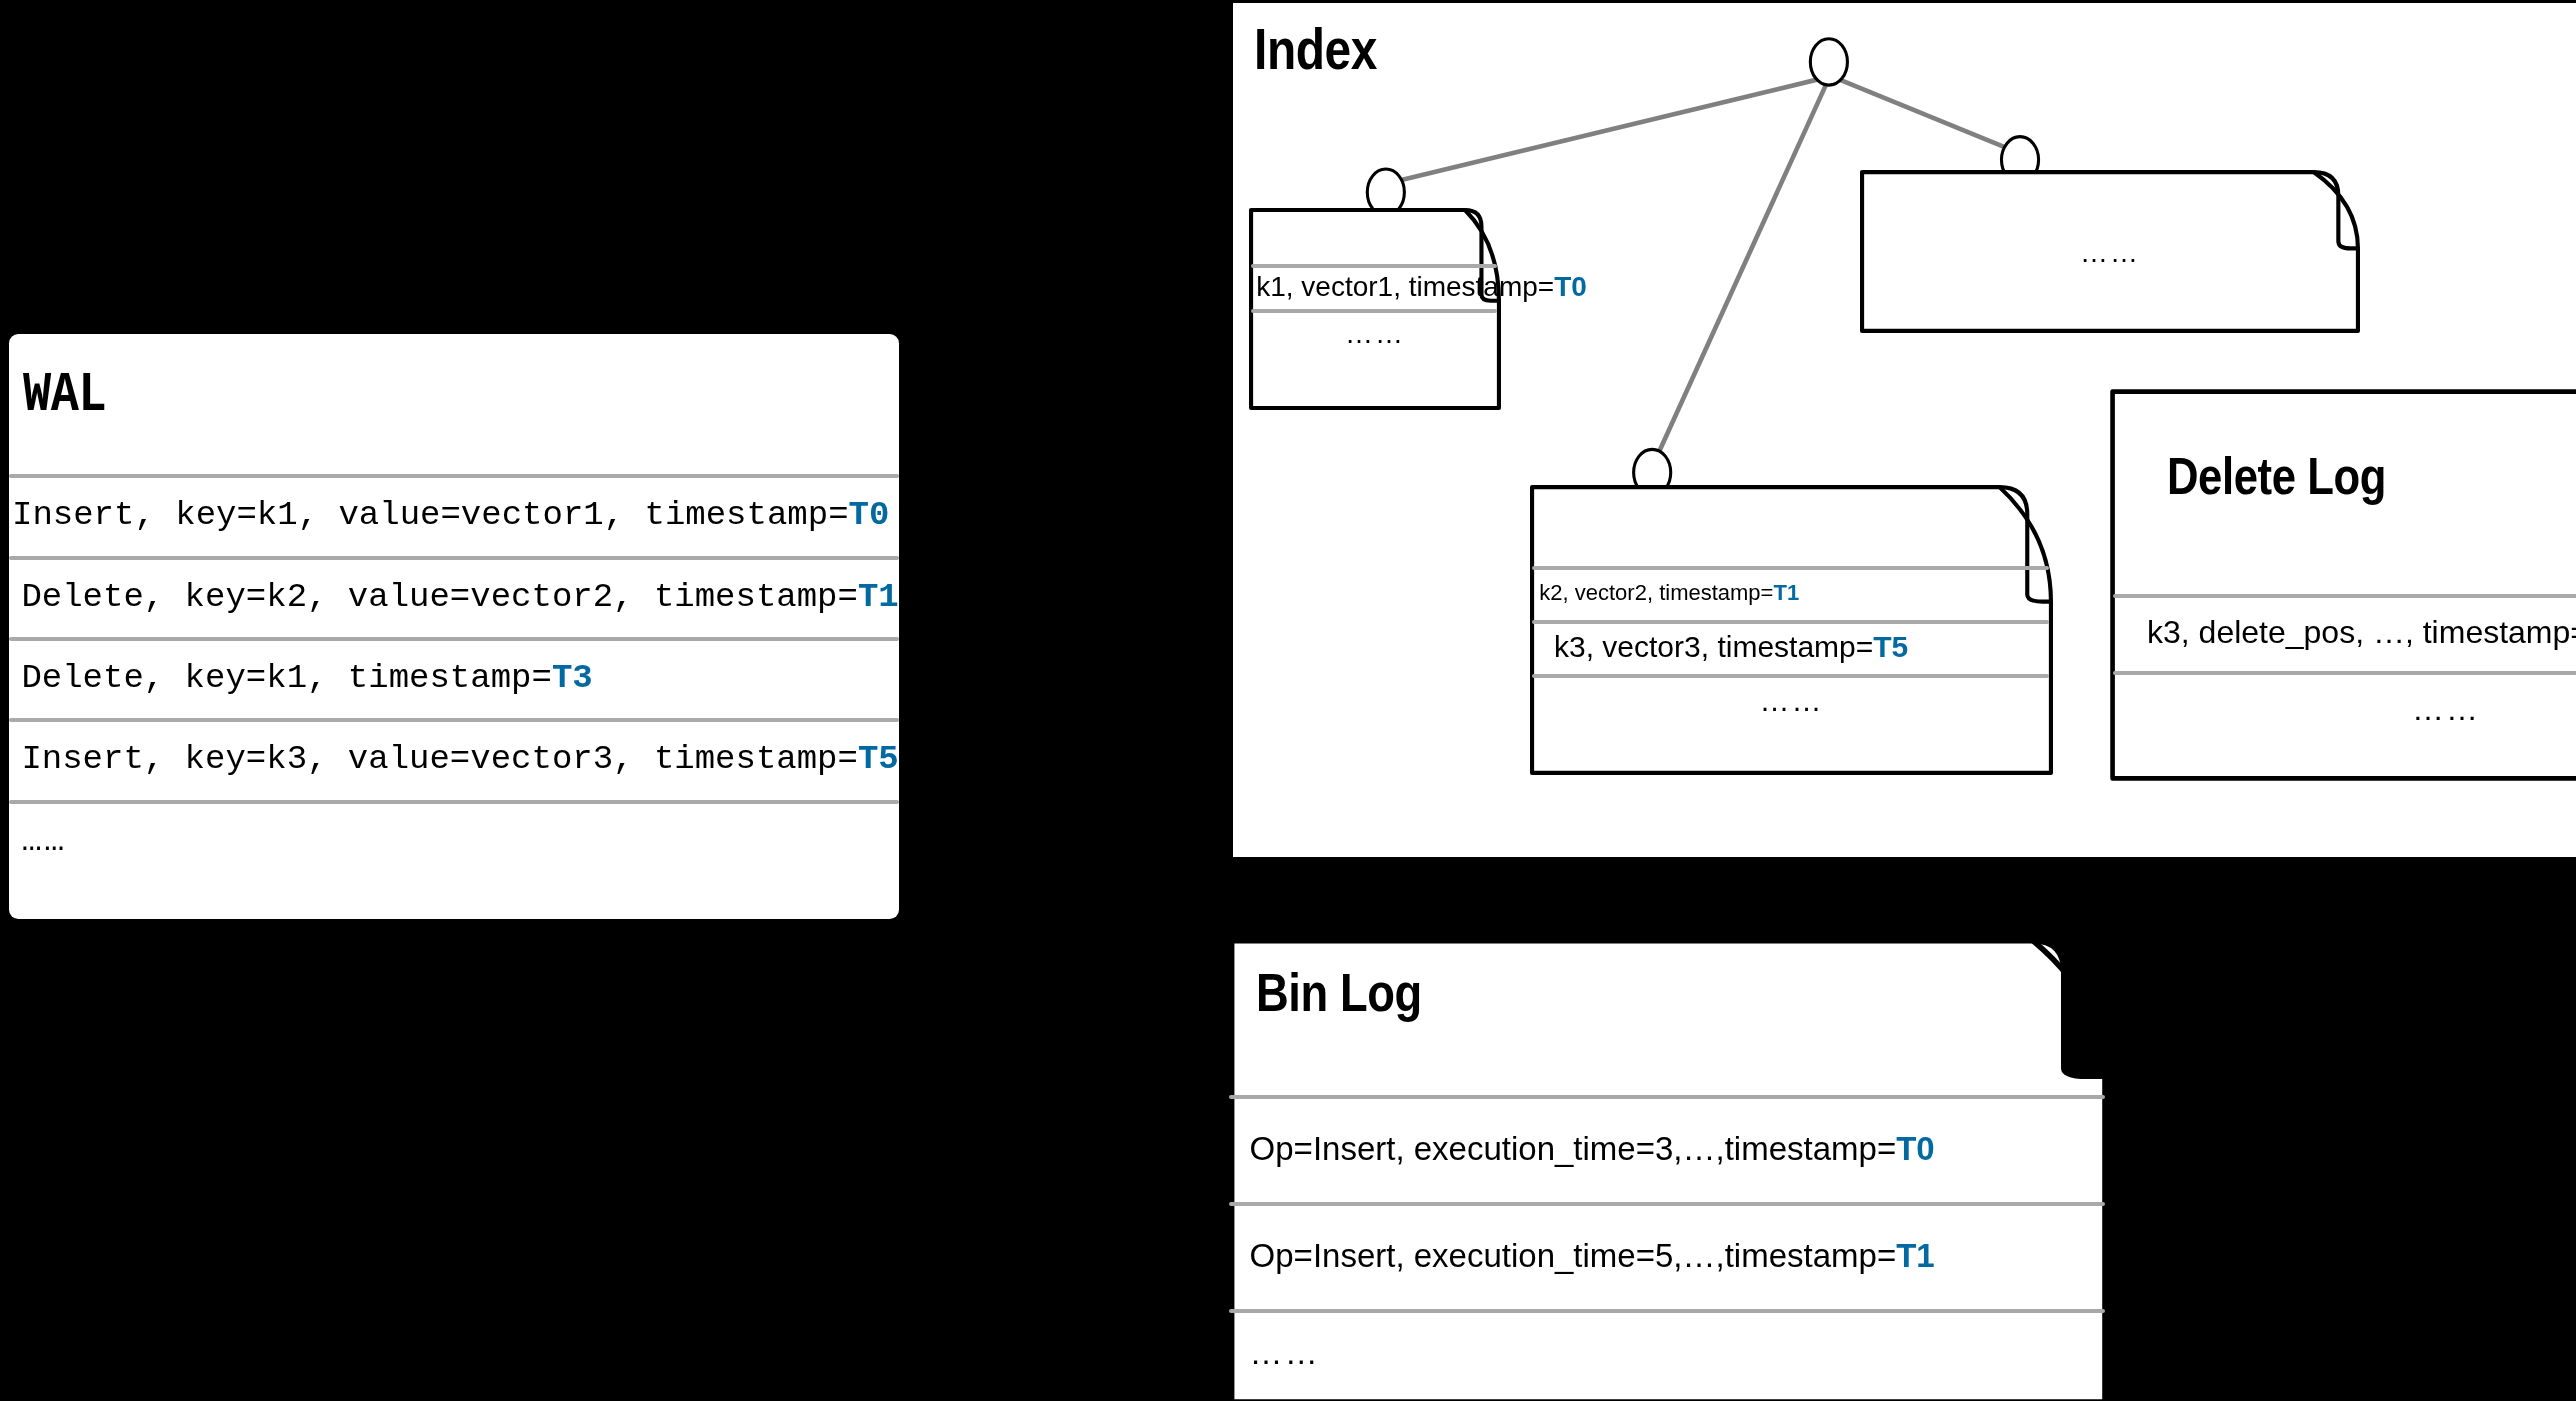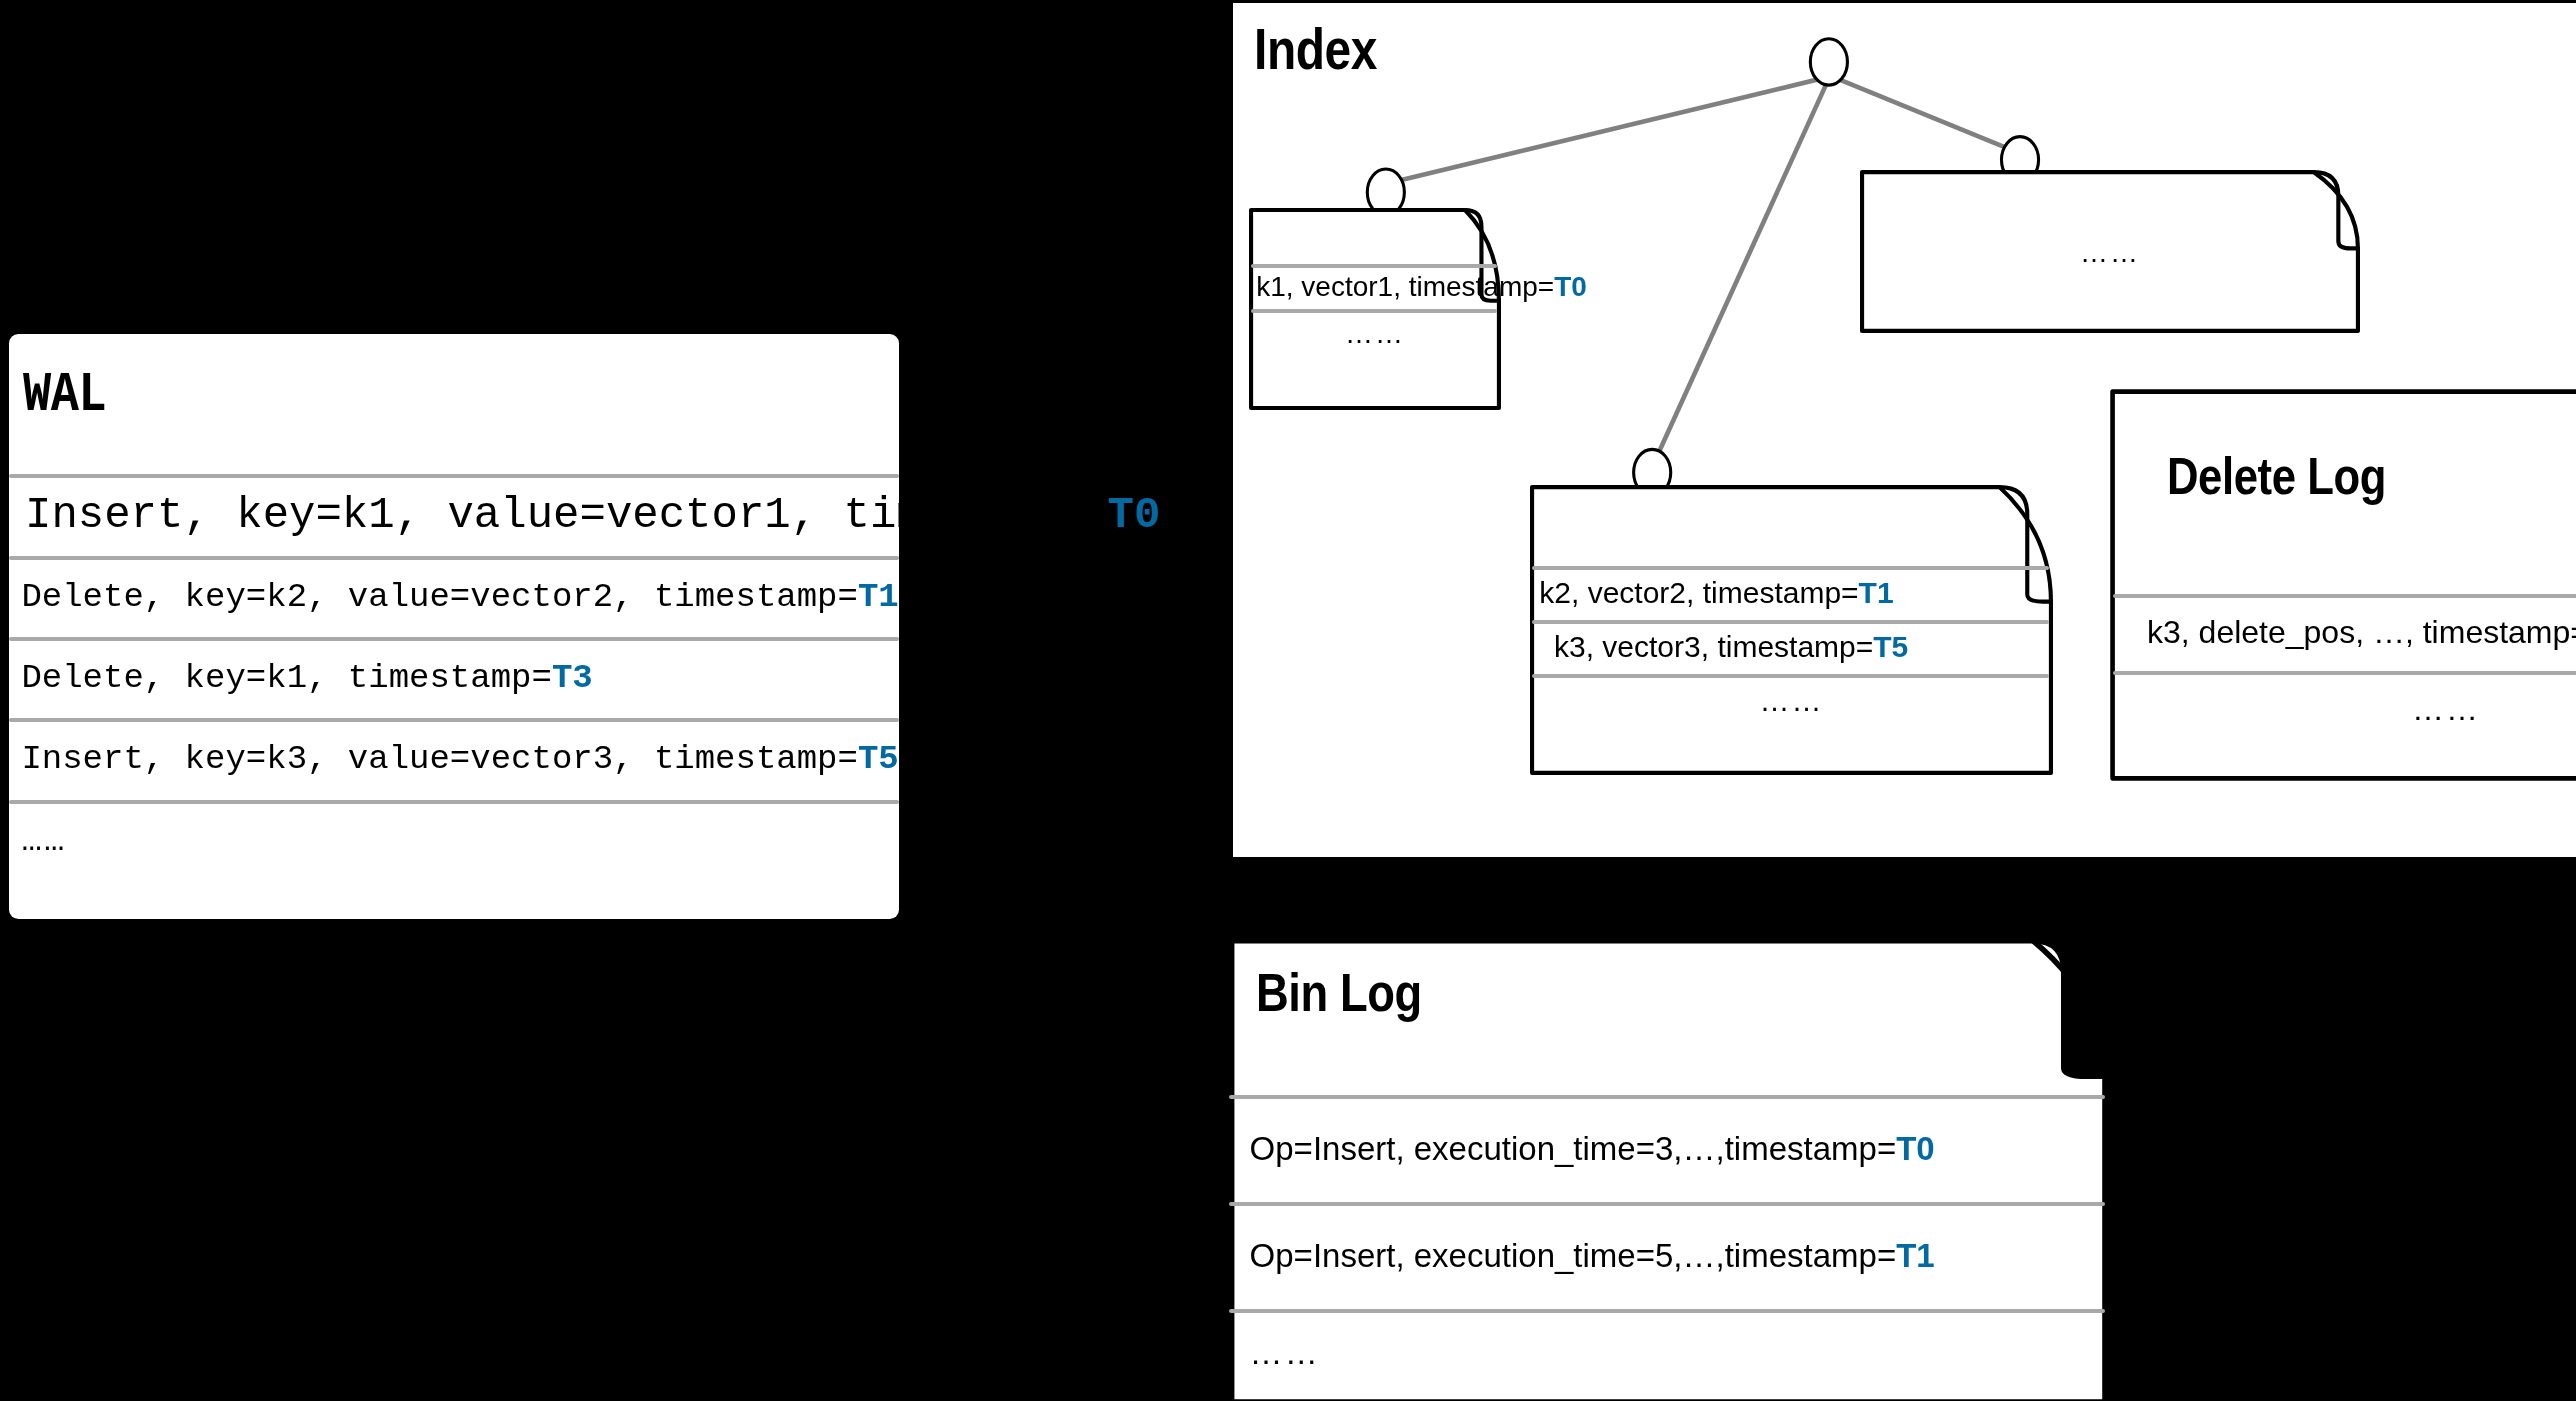--- a/index.html
+++ b/index.html
@@ -116,21 +116,21 @@
   <div class="panel rounded" style="left:9px; top:334px; width:890px; height:585px;font-family:Liberation Mono, monospace;">
 
     <div class="panel-title" style="left:14.4px; top:29px; font-size:56px;">WAL</div>
 
     <div class="rule" style="top:140px;"></div>
     <div class="rule" style="top:222px;"></div>
     <div class="rule" style="top:303px;"></div>
     <div class="rule" style="top:384px;"></div>
     <div class="rule" style="top:466px;"></div>
 
-    <div class="row" style="top:140px; height:81px; padding-left:16px; font-size:44px;">
+    <div class="row" style="top:140px; height:81px; padding-left:3px; font-size:34px;">
       <span>Insert, key=k1, value=vector1, timestamp=</span>
         <span class="ts">T0</span>
     </div>
     <div class="row" style="top:222px; height:81px; padding-left:12.4px; font-size:34px;">
       <span>Delete, key=k2, value=vector2, timestamp=</span>
         <span class="ts">T1</span>
     </div>
     <div class="row" style="top:303px; height:81px; padding-left:12.4px; font-size:34px;">
       <span>Delete, key=k1, timestamp=</span>
         <span class="ts">T3</span>
@@ -194,21 +194,21 @@
 
   <div class="doccard" style="left:1530px; top:485px; width:523px; height:290px;">
     <svg class="frame" viewBox="0 0 1016 562" preserveAspectRatio="none">
       <path d="M4,4 L912,4 Q966,4 966,56 L966,212 Q966,226 996,226 L1012,226 L1012,558 L4,558 Z" fill="#ffffff" stroke="#000000" stroke-width="8" stroke-linejoin="round"></path>
       <path d="M912,4 Q1012,96 1012,226" fill="none" stroke="#000000" stroke-width="8"></path>
     </svg>
     <div class="card-rows">
       <div class="card-rule" style="left:2.1px; right:4.1px; top:81px;"></div>
       <div class="card-rule" style="left:2.1px; right:4.1px; top:135px;"></div>
       <div class="card-rule" style="left:2.1px; right:4.1px; top:189px;"></div>
-      <div class="card-row" style="top:81px; height:54px; padding-left:9.3px; font-size:30px;">
+      <div class="card-row" style="top:81px; height:54px; padding-left:9.3px; font-size:22px;">
         <span>k2, vector2, timestamp=</span>
           <span class="ts">T1</span>
       </div>
       <div class="card-row" style="top:135px; height:54px; padding-left:24px; font-size:30px;">
         <span>k3, vector3, timestamp=</span>
           <span class="ts">T5</span>
       </div>
       <div class="card-row center dots" style="top:189px; height:54px; font-size:30px;">
         <span>……</span>
       </div>

